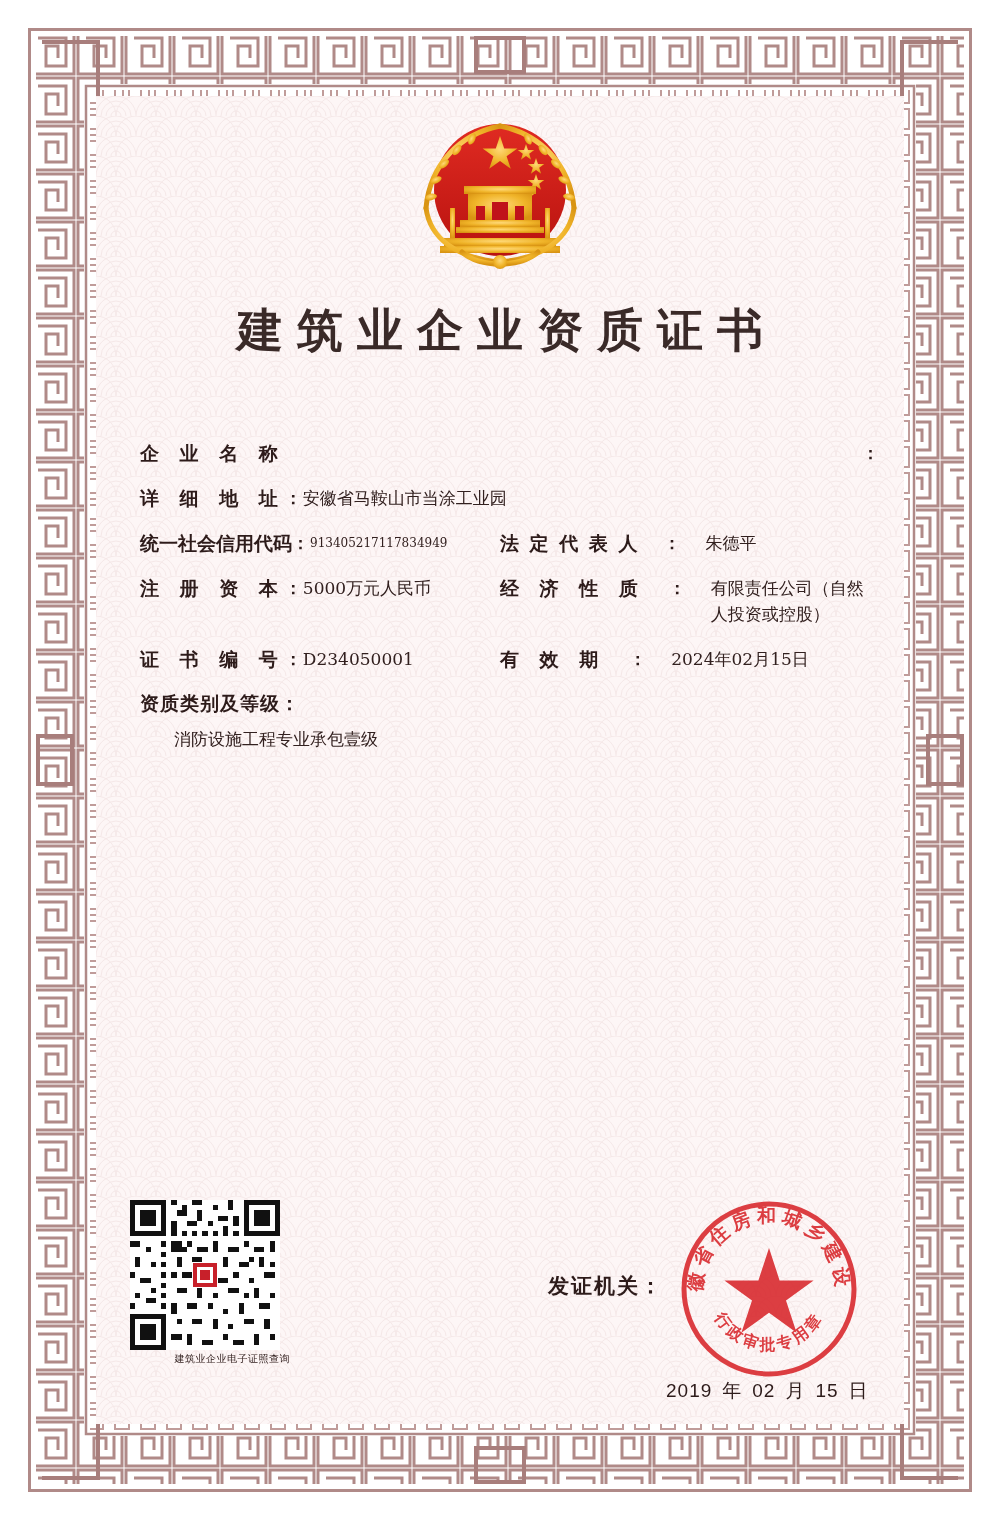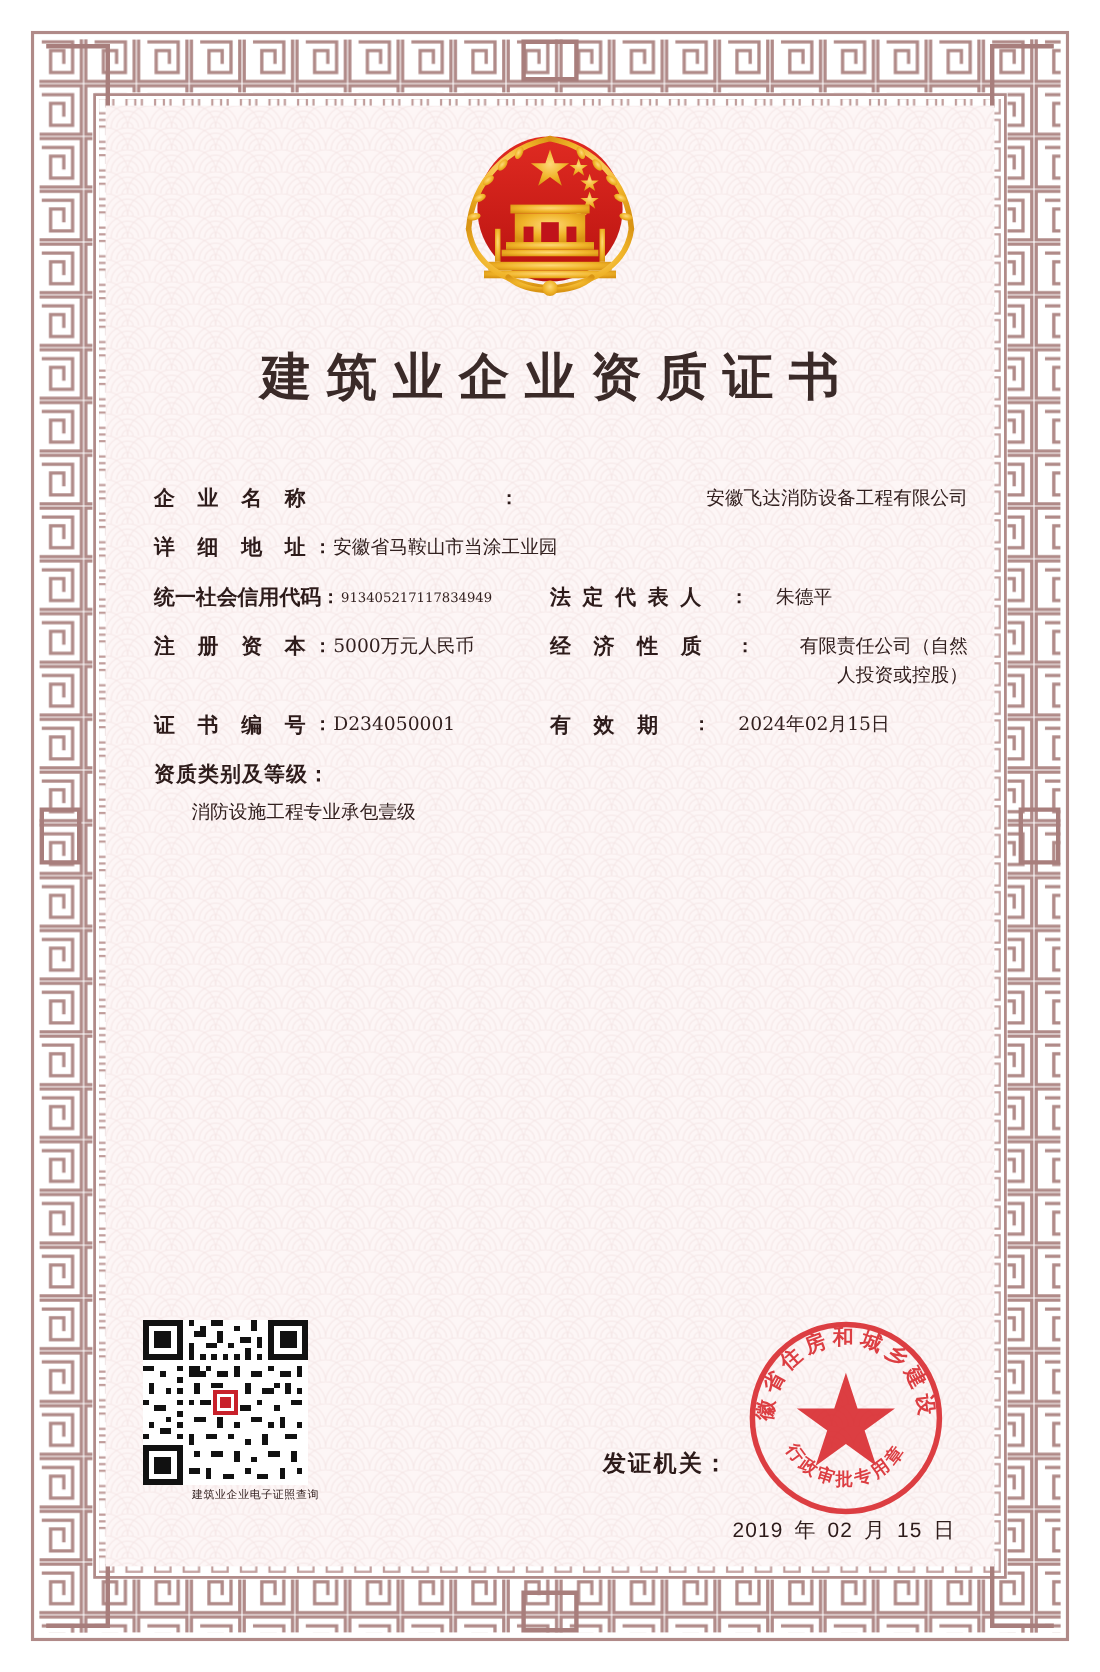--- a/index.html
+++ b/index.html
@@ -75,21 +75,20 @@
     left: 0;
     right: 0;
     top: 300px;
     text-align: center;
     font-family: "DejaVu Serif", "Liberation Serif", serif;
     font-size: 46px;
     font-weight: bold;
     letter-spacing: 14px;
     color: #3a2a28;
     text-indent: 14px;
-    margin-top: 12px;
   }
 
   
   .fields {
     position: absolute;
     left: 140px;
     top: 440px;
     width: 740px;
     color: #32201f;
   }
@@ -179,21 +178,20 @@
   
   .issuer-line {
     position: absolute;
     left: 548px;
     top: 1272px;
     font-family: "DejaVu Serif", "Liberation Serif", serif;
     font-weight: bold;
     font-size: 21px;
     letter-spacing: 2px;
     color: #2d1b1a;
-    margin-top: 44px;
   }
   .date-line {
     position: absolute;
     left: 666px;
     top: 1378px;
     font-family: Liberation Sans, sans-serif;
     font-size: 19px;
     letter-spacing: 1px;
     color: #2d1b1a;
     white-space: nowrap;
@@ -357,21 +355,20 @@
   </div>
 
   <div class="doc-title">建筑业企业资质证书</div>
 
   <div class="fields">
 
     <div class="row">
       <div class="cell" style="width:740px;justify-content:space-between;">
         <span class="lbl w-spread-4">企 业 名 称</span>
         <span class="colon">：</span>
-        <span class="val">安徽飞达消防设备工程有限公司</span>
       </div>
     </div>
 
     <div class="row">
       <div class="cell" style="width:740px;">
         <span class="lbl w-spread-4">详 细 地 址</span>
         <span class="colon">：</span>
         <span class="val">安徽省马鞍山市当涂工业园</span>
       </div>
     </div>
@@ -391,21 +388,21 @@
 
     <div class="row">
       <div class="cell left">
         <span class="lbl w-spread-4">注 册 资 本</span>
         <span class="colon">：</span>
         <span class="val">5000万元人民币</span>
       </div>
       <div class="cell right">
         <span class="lbl w-spread-4">经 济 性 质</span>
         <span class="colon">：</span>
-        <span class="val" style="max-width:215px; display:inline-block;text-align:right;">有限责任公司（自然人投资或控股）</span>
+        <span class="val" style="max-width:215px; display:inline-block;">有限责任公司（自然人投资或控股）</span>
       </div>
     </div>
 
     <div class="row">
       <div class="cell left">
         <span class="lbl w-spread-4">证 书 编 号</span>
         <span class="colon">：</span>
         <span class="val">D234050001</span>
       </div>
       <div class="cell right">

